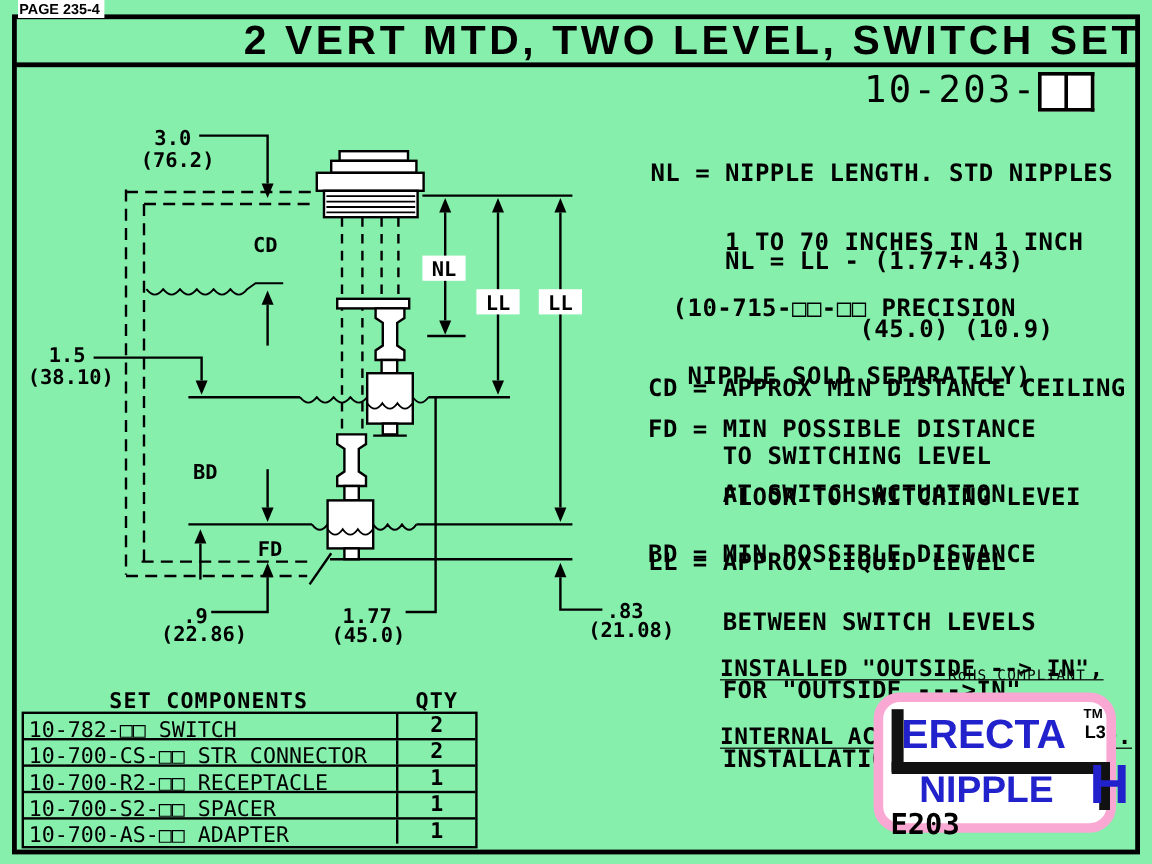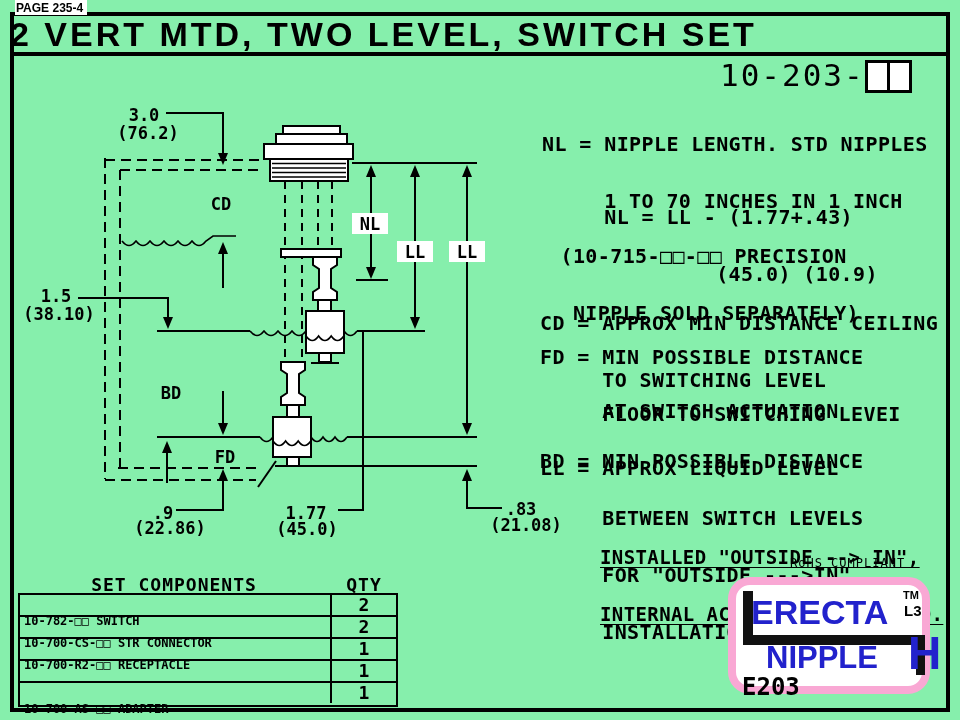--- a/index.html
+++ b/index.html
@@ -3,39 +3,39 @@
 <meta charset="utf-8">
 <style>
   html,body{margin:0;padding:0;background:#e8e8e8;}
   #page{position:relative;width:960px;height:720px;background:#86efac;overflow:hidden;
         font-family:"DejaVu Sans Mono",monospace;color:#000;}
   .abs{position:absolute;}
   #border-rect{left:10px;top:12px;width:932px;height:692px;border:4px solid #000;}
   #title-sep{left:10px;top:52px;width:940px;height:4px;background:#000;}
   #page-label-patch{left:15px;top:0px;width:72px;height:15px;background:#fff;}
   #page-label{left:16px;top:1px;font-family:"Liberation Sans",sans-serif;font-size:12px;font-weight:bold;letter-spacing:0px;}
-  #title{left:10px;top:15px;width:940px;text-align:left;
+  #title{left:10px;top:15px;width:940px;text-align:right;
          font-family:"Liberation Sans",sans-serif;font-size:34px;font-weight:bold;letter-spacing:3px;white-space:pre;}
   #part-number{left:720px;top:60px;display:flex;align-items:flex-start;}
   #part-number .pn-text{font-size:31px;font-weight:normal;letter-spacing:2px;line-height:31px;}
   .pn-box{width:19px;height:27px;border:3px solid #000;background:#fff;}
   .pn-box + .pn-box{border-left:none;}
   .note{white-space:pre;font-size:20px;line-height:19px;font-weight:bold;letter-spacing:0.4px;}
   .note.italic{}
   .note.small{font-size:19px;}
   .note .ul{text-decoration:underline;text-underline-offset:3px;}
   #rohs{font-size:12px;font-weight:normal;letter-spacing:1px;}
   
   #tbl-header{left:18px;top:574px;width:380px;height:18px;font-weight:bold;font-size:18px;}
   #tbl-header .hc{position:absolute;left:0;width:312px;text-align:center;letter-spacing:1px;}
   #tbl-header .hq{position:absolute;left:312px;width:68px;text-align:center;letter-spacing:1px;}
   #tbl-box{left:18px;top:593px;width:376px;height:110px;border:2px solid #000;}
   .trow{position:relative;height:22px;border-bottom:2px solid #000;box-sizing:border-box;}
   .trow:last-child{border-bottom:none;padding-left:28px;}
-  .tc-part{position:absolute;left:4px;top:16px;font-size:12px;font-weight:bold;line-height:20px;white-space:pre;letter-spacing:0px;}
+  .tc-part{position:absolute;left:4px;top:4px;font-size:18px;font-weight:normal;line-height:20px;white-space:pre;letter-spacing:0px;}
   .tc-qty{position:absolute;left:310px;top:0px;width:66px;text-align:center;font-size:18px;font-weight:bold;line-height:20px;border-left:2px solid #000;height:20px;box-sizing:border-box;}
   
   #logo{left:728px;top:577px;width:202px;height:117px;border:8px solid #f9a8d4;border-radius:22px;background:#fff;box-sizing:border-box;}
   #logo .bar{position:absolute;background:#111;}
   #logo .blue{color:#2222cc;font-family:"Liberation Sans",sans-serif;font-weight:bold;line-height:1;}
   #logo-erecta{left:15px;top:10px;font-size:34px;letter-spacing:0px;}
   #logo-tm{left:167px;top:4px;font-size:11px;font-weight:bold;font-family:"Liberation Sans",sans-serif;}
   #logo-l3{left:168px;top:17px;font-size:15px;font-weight:bold;font-family:"Liberation Sans",sans-serif;}
   #logo-switc{left:30px;top:57px;font-size:31px;}
   #logo-h{left:172px;top:45px;font-size:46px;}
@@ -210,20 +210,21 @@
     </div>
     <div class="trow">
       <div class="tc-part">10-700-CS-□□ STR CONNECTOR</div>
       <div class="tc-qty">2</div>
     </div>
     <div class="trow">
       <div class="tc-part">10-700-R2-□□ RECEPTACLE</div>
       <div class="tc-qty">1</div>
     </div>
     <div class="trow">
+      <div class="tc-part">10-700-S2-□□ SPACER</div>
       <div class="tc-qty">1</div>
     </div>
     <div class="trow">
       <div class="tc-part">10-700-AS-□□ ADAPTER</div>
       <div class="tc-qty">1</div>
     </div>
   </div>
 
   <div class="abs" id="logo">
     <div class="bar" style="left:7px;top:6px;width:10px;height:52px;"></div>

